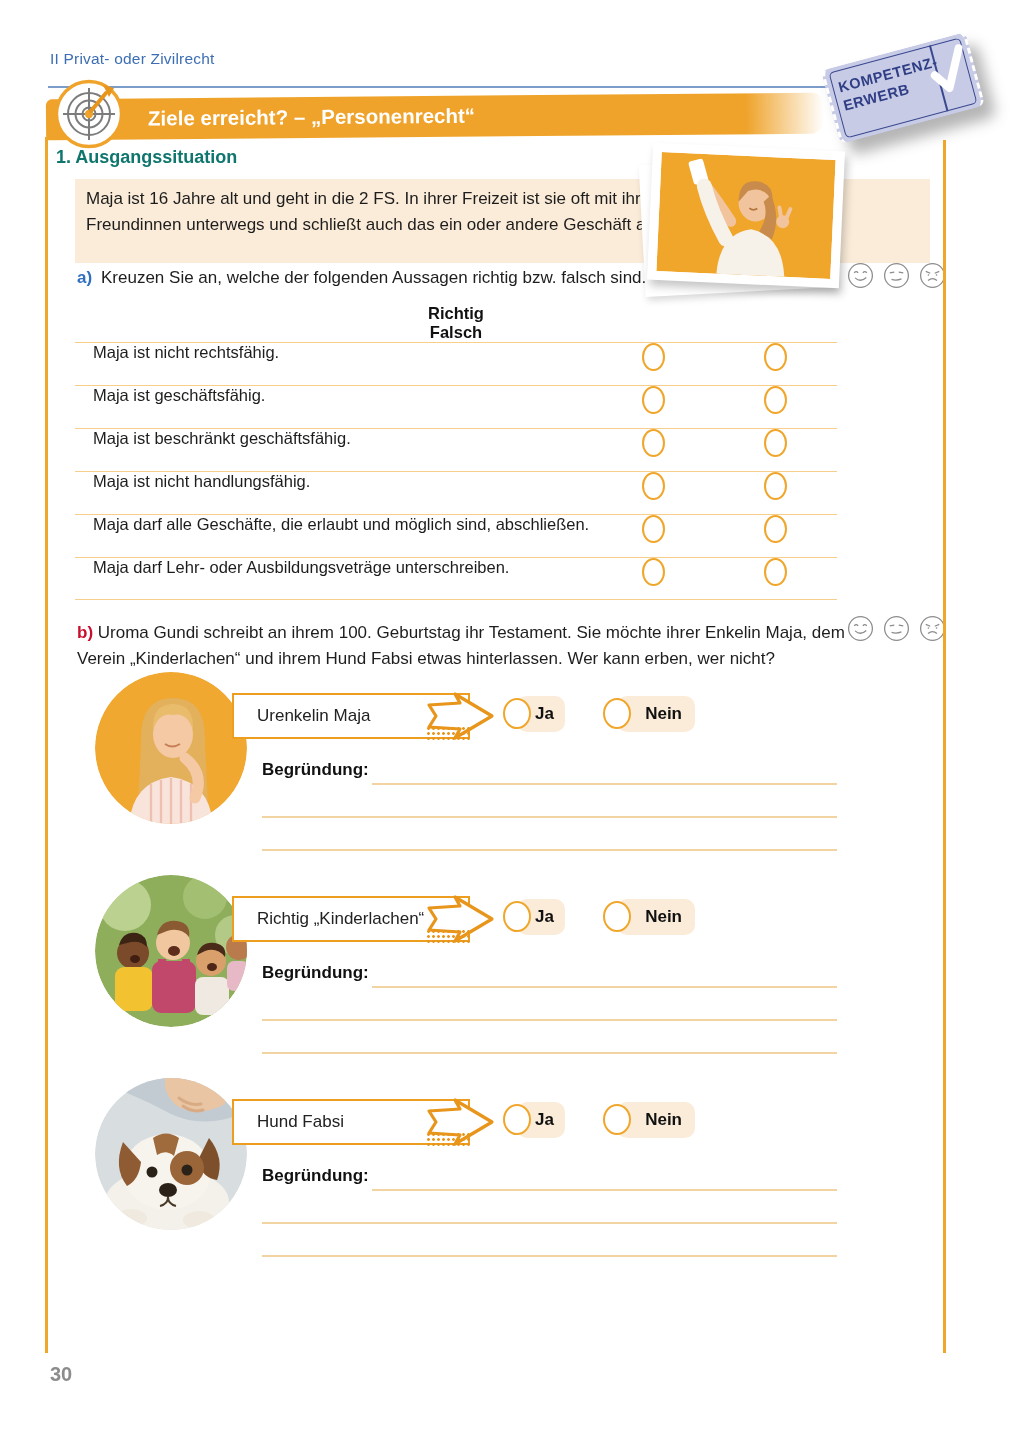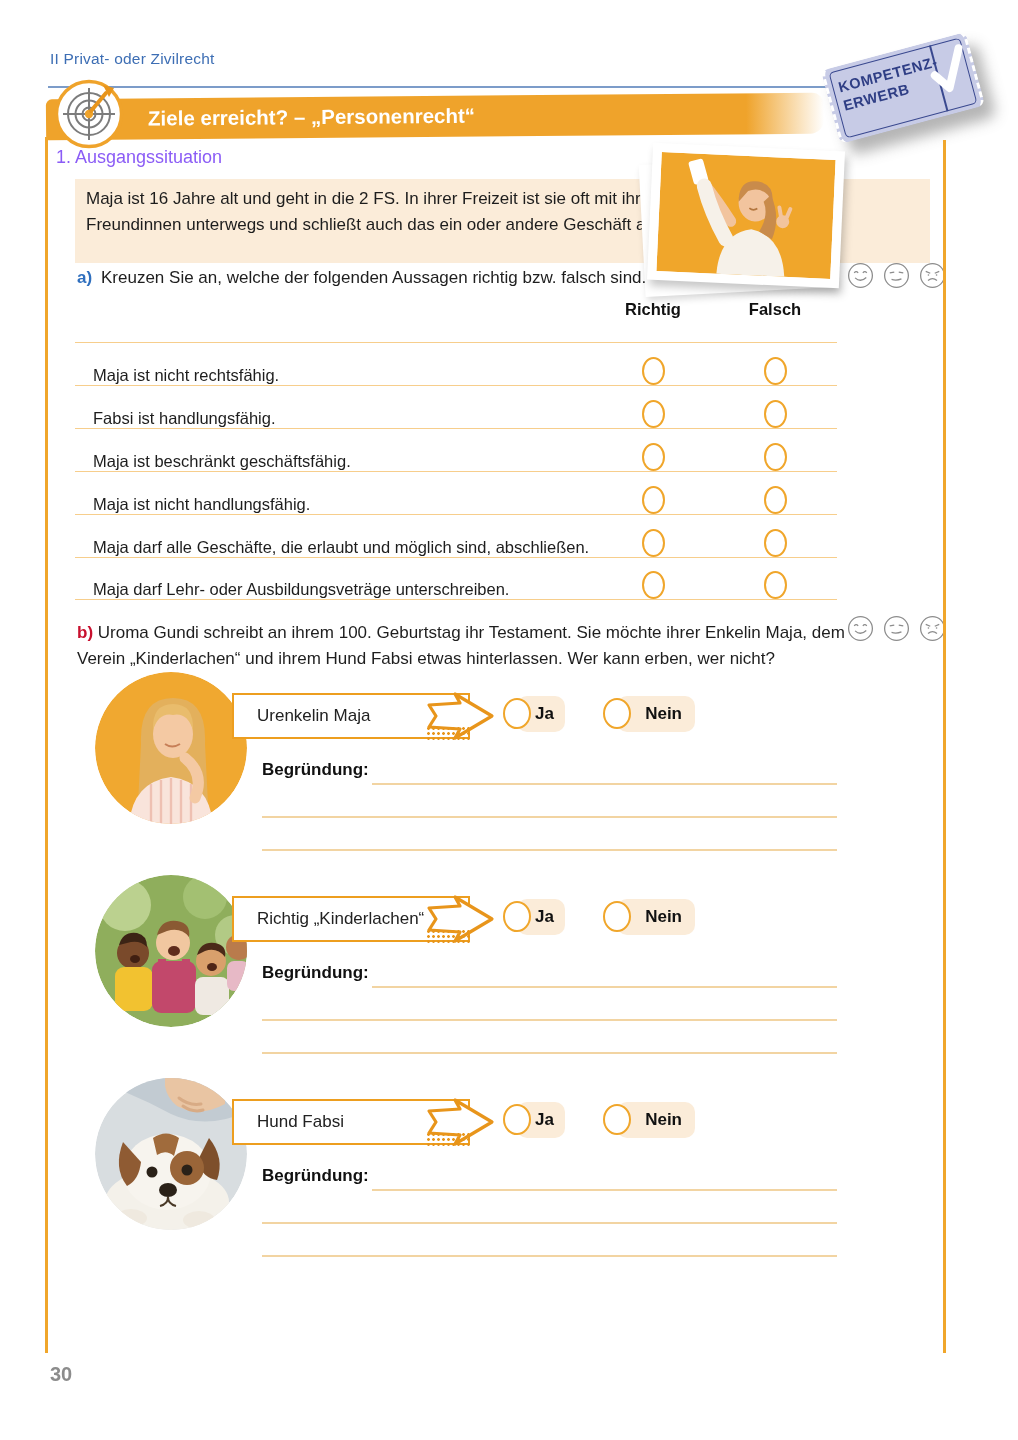--- a/index.html
+++ b/index.html
@@ -20,21 +20,21 @@
   
   .ticket { position:absolute; left:828px; top:50px; width:150px; height:76px; background:#c7cbe6;
             transform:rotate(-15deg); border-radius:8px;
             box-shadow:8px 14px 14px rgba(90,90,90,.45);
             border-left:3px dashed #fff; border-right:3px dashed #fff; }
   .ticket-inner { position:absolute; inset:4px; border:1.6px solid #39488f; border-radius:5px; }
   .ticket-stub { position:absolute; top:4px; bottom:4px; right:34px; width:1.6px; background:#39488f; }
   .ticket-text { position:absolute; left:10px; top:12px; color:#2f3e85; font-weight:bold; font-size:14.5px; line-height:19px; letter-spacing:.6px; }
   .ticket-check { position:absolute; right:2px; top:8px; width:44px; height:52px; }
 
-  .h1 { position:absolute; left:56px; top:147px; font-size:18px; font-weight:normal; color:#8b5cf6; }
+  .h1 { position:absolute; left:56px; top:147px; font-size:18px; font-weight:bold; color:#0f766e; }
 
   
   .cream-box { position:absolute; left:75px; top:179px; width:855px; height:84px; background:#fbecd9; }
   .cream-text { position:absolute; left:11px; top:7px; width:580px; font-size:17px; line-height:25.5px; color:#1d1d1d; }
 
   
   .polaroid-back { position:absolute; left:642px; top:160px; width:190px; height:132px; background:#fff;
                    transform:rotate(-3deg); box-shadow:2px 4px 7px rgba(0,0,0,.15); }
   .polaroid { position:absolute; left:650px; top:147px; width:192px; height:137px; background:#fff;
               transform:rotate(2.6deg); box-shadow:3px 6px 9px rgba(0,0,0,.22); }
@@ -48,23 +48,23 @@
   .task-text-a { position:absolute; left:101px; top:268px; font-size:17px; }
   .task-b-wrap { position:absolute; left:77px; top:620px; width:770px; font-size:17px; line-height:25.5px; }
   .task-b-text { display:inline; }
 
   .smileys { position:absolute; display:flex; gap:9px; }
   .smileys-a { left:847px; top:262px; }
   .smileys-b { left:847px; top:615px; }
 
   
   .rf-table { position:absolute; left:75px; top:300px; width:762px; }
-  .trow { display:flex; align-items:flex-end; height:43px; border-top:1.5px solid #f7ce8c; }
+  .trow { display:flex; align-items:flex-start; height:43px; border-top:1.5px solid #f7ce8c; }
   .trow:last-child { border-bottom:1.5px solid #f7ce8c; }
-  .thead { display:flex; align-items:flex-start; height:42px; border-top:none; }
+  .thead { display:flex; align-items:center; height:42px; border-top:none;flex-direction:column; }
   .stmt { flex:1; font-size:16.5px; padding-left:18px; color:#1d1d1d; }
   .cell { width:120px; display:flex; justify-content:center; align-items:center; }
   .cellf { width:124px; }
   .hdr { font-weight:bold; font-size:16.5px; color:#111; }
   .ocircle { width:23px; height:28px; border:2.2px solid #f0a62b; border-radius:50%; background:transparent; }
 
   
   .heir-block { position:absolute; left:0; width:944px; height:195px; }
   .b1 { top:672px; } .b2 { top:875px; } .b3 { top:1078px; }
   .photo-circle { position:absolute; left:95px; top:0; width:152px; height:152px; border-radius:50%; overflow:hidden; }
@@ -191,21 +191,21 @@
     <div class="trow">
       <div class="stmt">Maja ist nicht rechtsfähig.</div>
       <div class="cell">
           <span class="ocircle"></span>
         </div>
       <div class="cellf cell">
           <span class="ocircle"></span>
         </div>
     </div>
     <div class="trow">
-      <div class="stmt">Fabsi ist handlungsfähig.</div>
+      <div class="stmt">Maja ist geschäftsfähig.</div>
       <div class="cell">
           <span class="ocircle"></span>
         </div>
       <div class="cellf cell">
           <span class="ocircle"></span>
         </div>
     </div>
     <div class="trow">
       <div class="stmt">Maja ist beschränkt geschäftsfähig.</div>
       <div class="cell">

